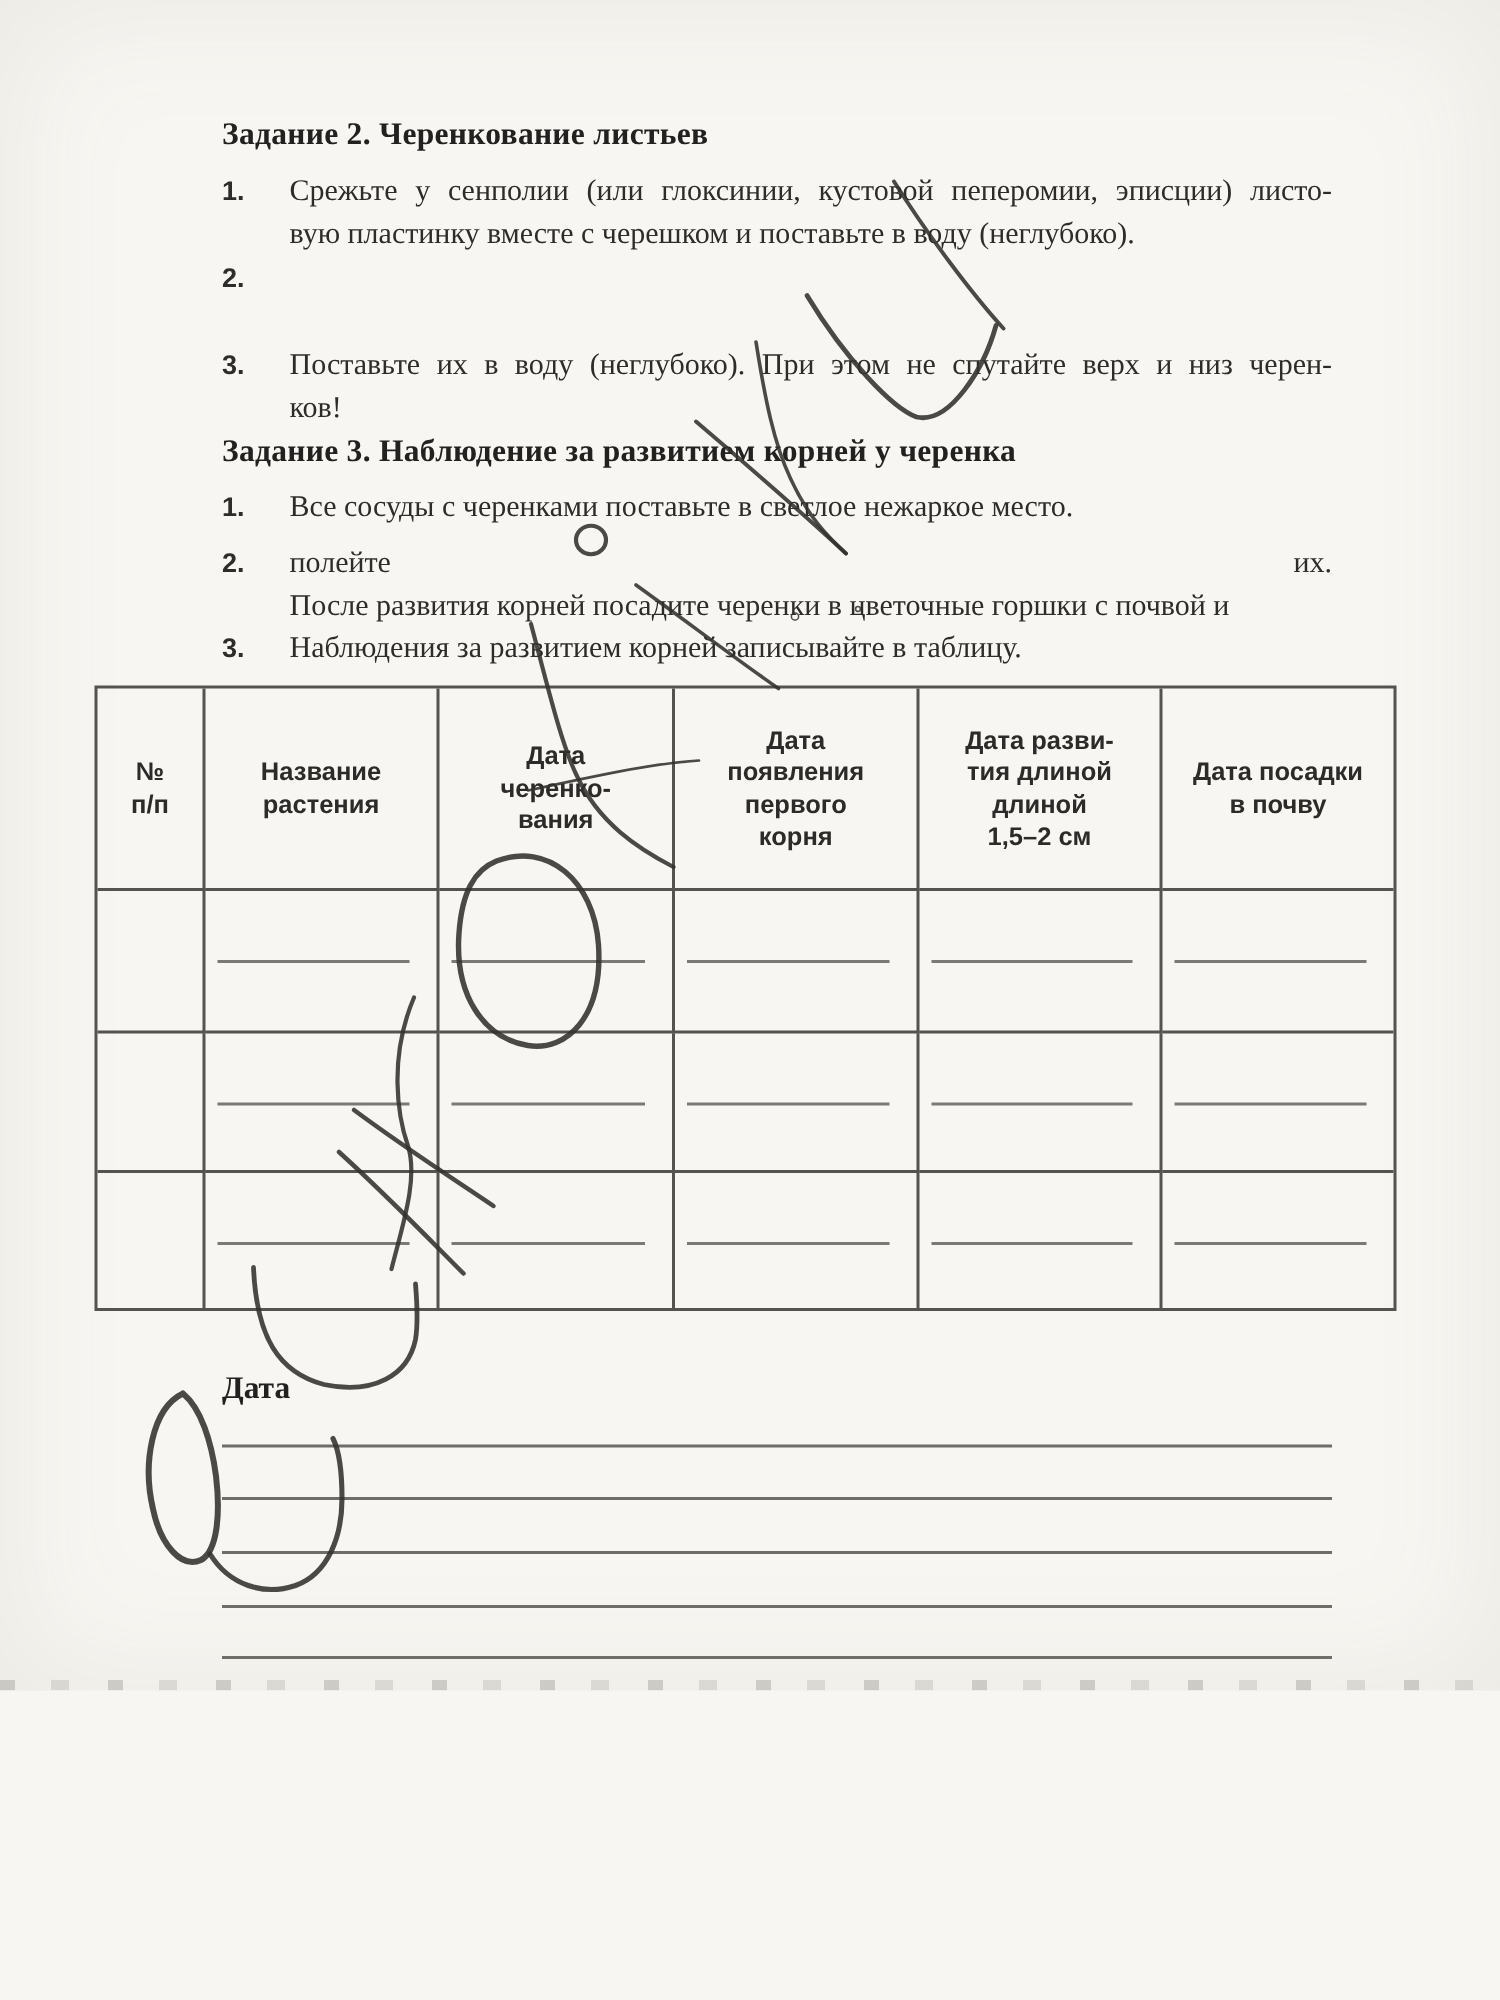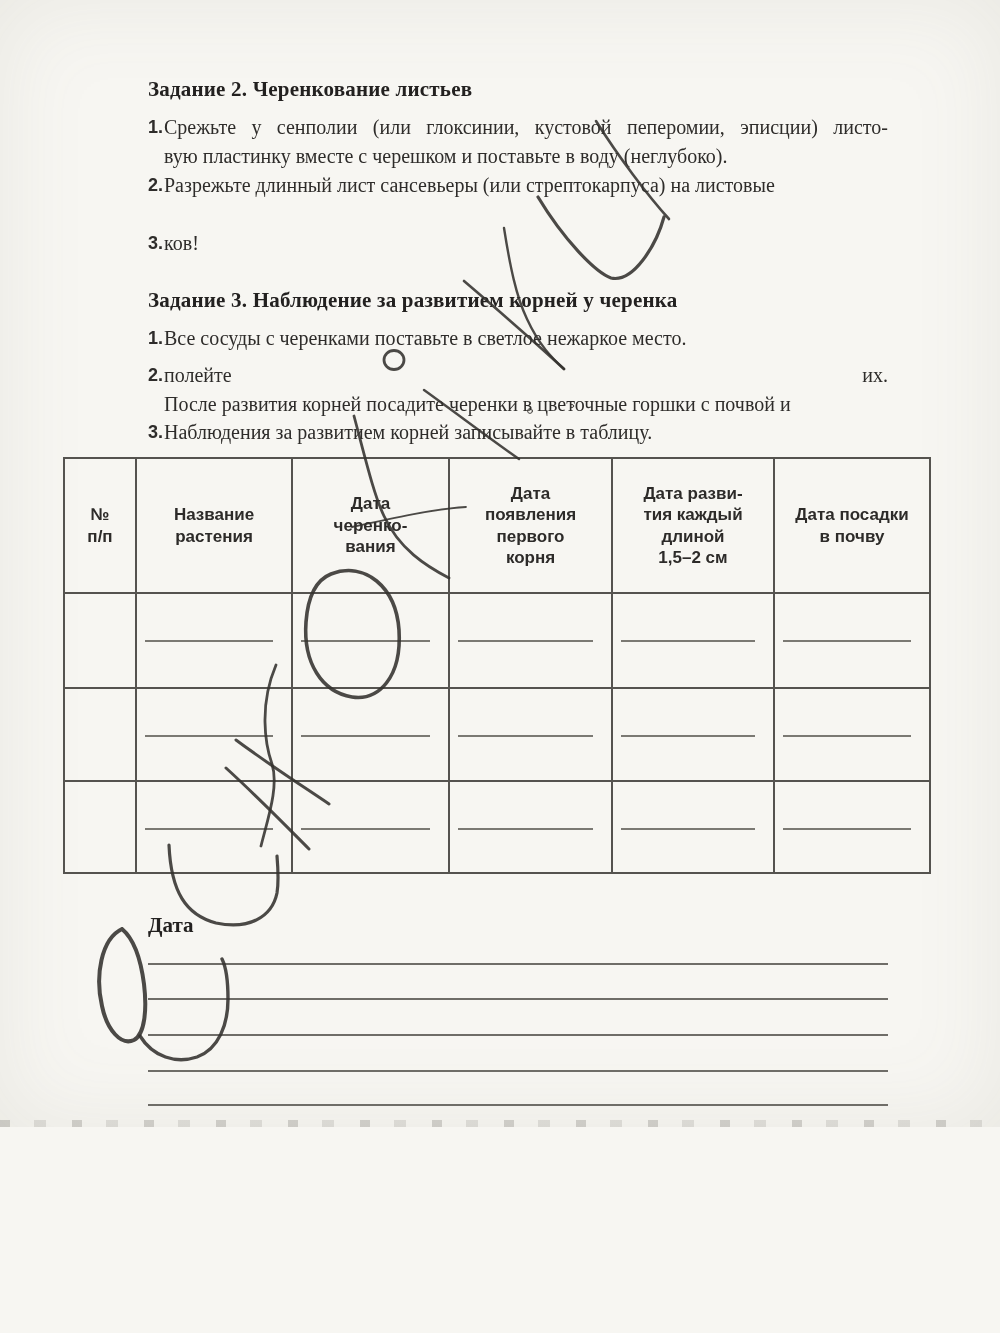--- a/index.html
+++ b/index.html
@@ -21,21 +21,21 @@
   .task-title{
     position:absolute;left:148px;width:760px;margin:0;
     font-size:21px;font-weight:bold;color:var(--heading);line-height:26px;
     letter-spacing:.2px;
   }
   .task-item{position:absolute;left:148px;width:740px;font-size:20px;line-height:29px;}
   .item-number{
     position:absolute;left:0;top:0;width:26px;
     font-family:"Liberation Sans",sans-serif;font-weight:bold;font-size:18px;line-height:29px;
   }
-  .item-text{margin-left:16px;}
+  .item-text{margin-left:45px;}
   .item-text .tl{white-space:normal;}
   .item-text .tl:not(:last-child){text-align:justify;text-align-last:justify;}
   
   .wtable{
     position:absolute;left:63px;top:457px;width:868px;height:417px;
     display:grid;box-sizing:border-box;
     grid-template-columns:72px 156px 157px 163px 162px 1fr;
     grid-template-rows:135px 95px 93px 1fr;
     border:2px solid var(--table-border);
     background:transparent;
@@ -90,26 +90,26 @@
   <div class="task-item" style="top:113px">
     <span class="item-number">1.</span>
     <div class="item-text">
         <div class="tl">Срежьте у сенполии (или глоксинии, кустовой пеперомии, эписции) листо-</div>
         <div class="tl">вую пластинку вместе с черешком и поставьте в воду (неглубоко).</div>
       </div>
   </div>
   <div class="task-item" style="top:171px">
     <span class="item-number">2.</span>
     <div class="item-text">
-        <div class="tl">Разрежьте длинный лист сансевьеры (или стрептокарпуса) на листовые</div>
       </div>
   </div>
   <div class="task-item" style="top:229px">
     <span class="item-number">3.</span>
     <div class="item-text">
+        <div class="tl">Поставьте их в воду (неглубоко). При этом не спутайте верх и низ черен-</div>
         <div class="tl">ков!</div>
       </div>
   </div>
 
   <h2 class="task-title" style="top:287px">Задание 3. Наблюдение за развитием корней у черенка</h2>
 
   <div class="task-item" style="top:324px">
     <span class="item-number">1.</span>
     <div class="item-text">
         <div class="tl">Все сосуды с черенками поставьте в светлое нежаркое место.</div>
@@ -145,21 +145,21 @@
         <div class="tl">вания</div>
       </div>
     <div class="cell th">
         <div class="tl">Дата</div>
         <div class="tl">появления</div>
         <div class="tl">первого</div>
         <div class="tl">корня</div>
       </div>
     <div class="cell th">
         <div class="tl">Дата разви-</div>
-        <div class="tl">тия каждый</div>
+        <div class="tl">тия длиной</div>
         <div class="tl">длиной</div>
         <div class="tl">1,5–2 см</div>
       </div>
     <div class="cell th last-col">
         <div class="tl">Дата посадки</div>
         <div class="tl">в почву</div>
       </div>
 
     <div class="cell"></div>
     <div class="cell">

